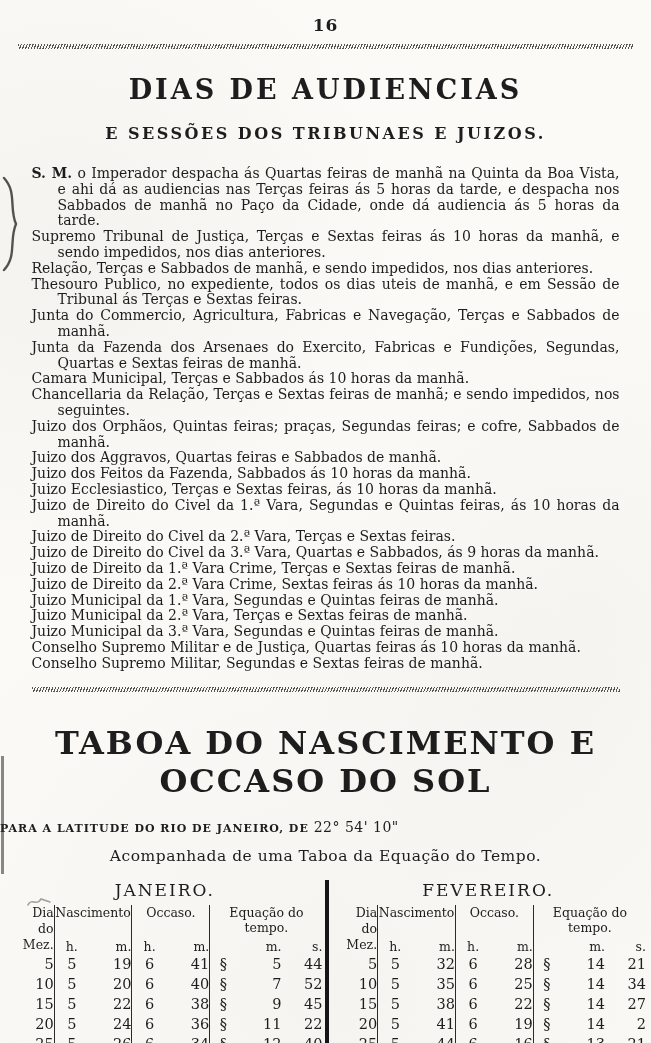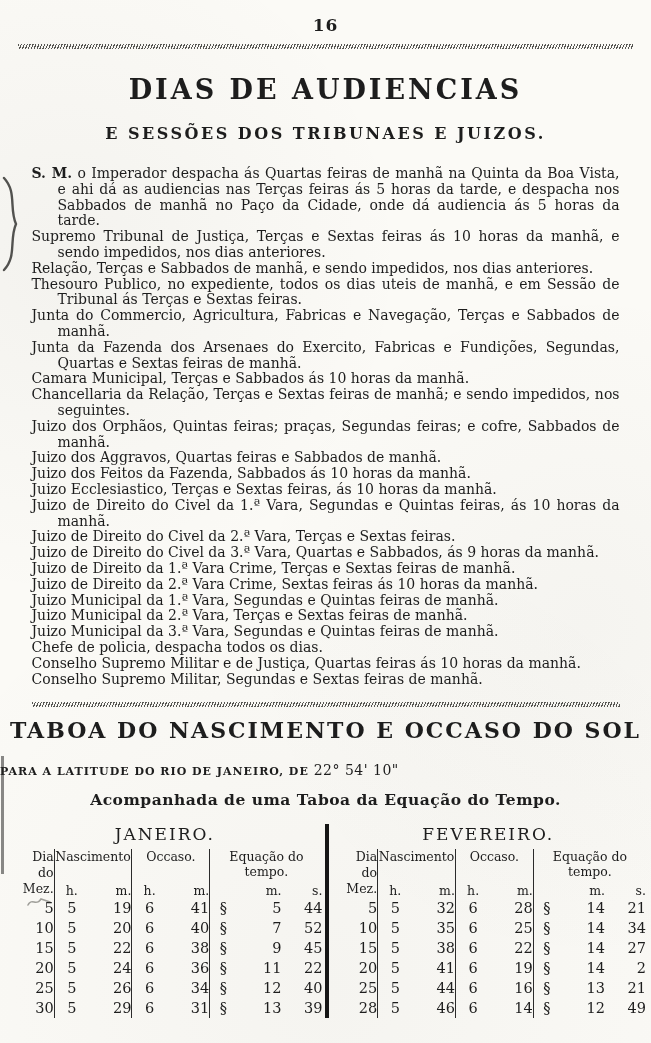--- a/index.html
+++ b/index.html
@@ -53,37 +53,37 @@
     width: 588px;
     font-size: 14px;
     line-height: 15.8px;
     text-align: justify;
   }
   .entry { padding-left: 26px; text-indent: -26px; }
   .entry b { font-weight: bold; }
 
   .title2 {
     text-align: center;
-    margin-top: 10px;
-    font-size: 22px;
+    margin-top: 32px;
+    font-size: 32px;
     font-weight: bold;
     letter-spacing: 2px;
   }
   .subtitle2 {
     margin-top: 19px;
     font-size: 11px;
     font-weight: bold;
     letter-spacing: 1px;
   }
   .subtitle2 .lat { font-size: 14px; font-weight: normal; letter-spacing: 0.5px; }
   .note {
     text-align: center;
     margin-top: 12px;
     font-size: 15.5px;
-    font-weight: bold;
+    font-weight: normal;
     letter-spacing: 0.5px;
   }
 
   .tables-wrap {
     display: flex;
     align-items: stretch;
     margin: 15px 5px 0 7px;
   }
   .month-block { flex: 1 1 0; }
   .month-title {
@@ -151,21 +151,20 @@
   <div class="entry">Juizo dos Feitos da Fazenda, Sabbados ás 10 horas da manhã.</div>
   <div class="entry">Juizo Ecclesiastico, Terças e Sextas feiras, ás 10 horas da manhã.</div>
   <div class="entry">Juizo de Direito do Civel da 1.ª Vara, Segundas e Quintas feiras, ás 10 horas da manhã.</div>
   <div class="entry">Juizo de Direito do Civel da 2.ª Vara, Terças e Sextas feiras.</div>
   <div class="entry">Juizo de Direito do Civel da 3.ª Vara, Quartas e Sabbados, ás 9 horas da manhã.</div>
   <div class="entry">Juizo de Direito da 1.ª Vara Crime, Terças e Sextas feiras de manhã.</div>
   <div class="entry">Juizo de Direito da 2.ª Vara Crime, Sextas feiras ás 10 horas da manhã.</div>
   <div class="entry">Juizo Municipal da 1.ª Vara, Segundas e Quintas feiras de manhã.</div>
   <div class="entry">Juizo Municipal da 2.ª Vara, Terças e Sextas feiras de manhã.</div>
   <div class="entry">Juizo Municipal da 3.ª Vara, Segundas e Quintas feiras de manhã.</div>
-  <div class="entry">Chefe de policia, despacha todos os dias.</div>
   <div class="entry">Conselho Supremo Militar e de Justiça, Quartas feiras ás 10 horas da manhã.</div>
   <div class="entry">Conselho Supremo Militar, Segundas e Sextas feiras de manhã.</div>
 </div>
 
 <div class="deco-rule rule-mid"></div>
 
 <div class="title2">TABOA DO NASCIMENTO E OCCASO DO SOL</div>
 <div class="subtitle2">
   <span>PARA A LATITUDE DO RIO DE JANEIRO, DE</span>
   <span class="lat">22° 54' 10"</span>

